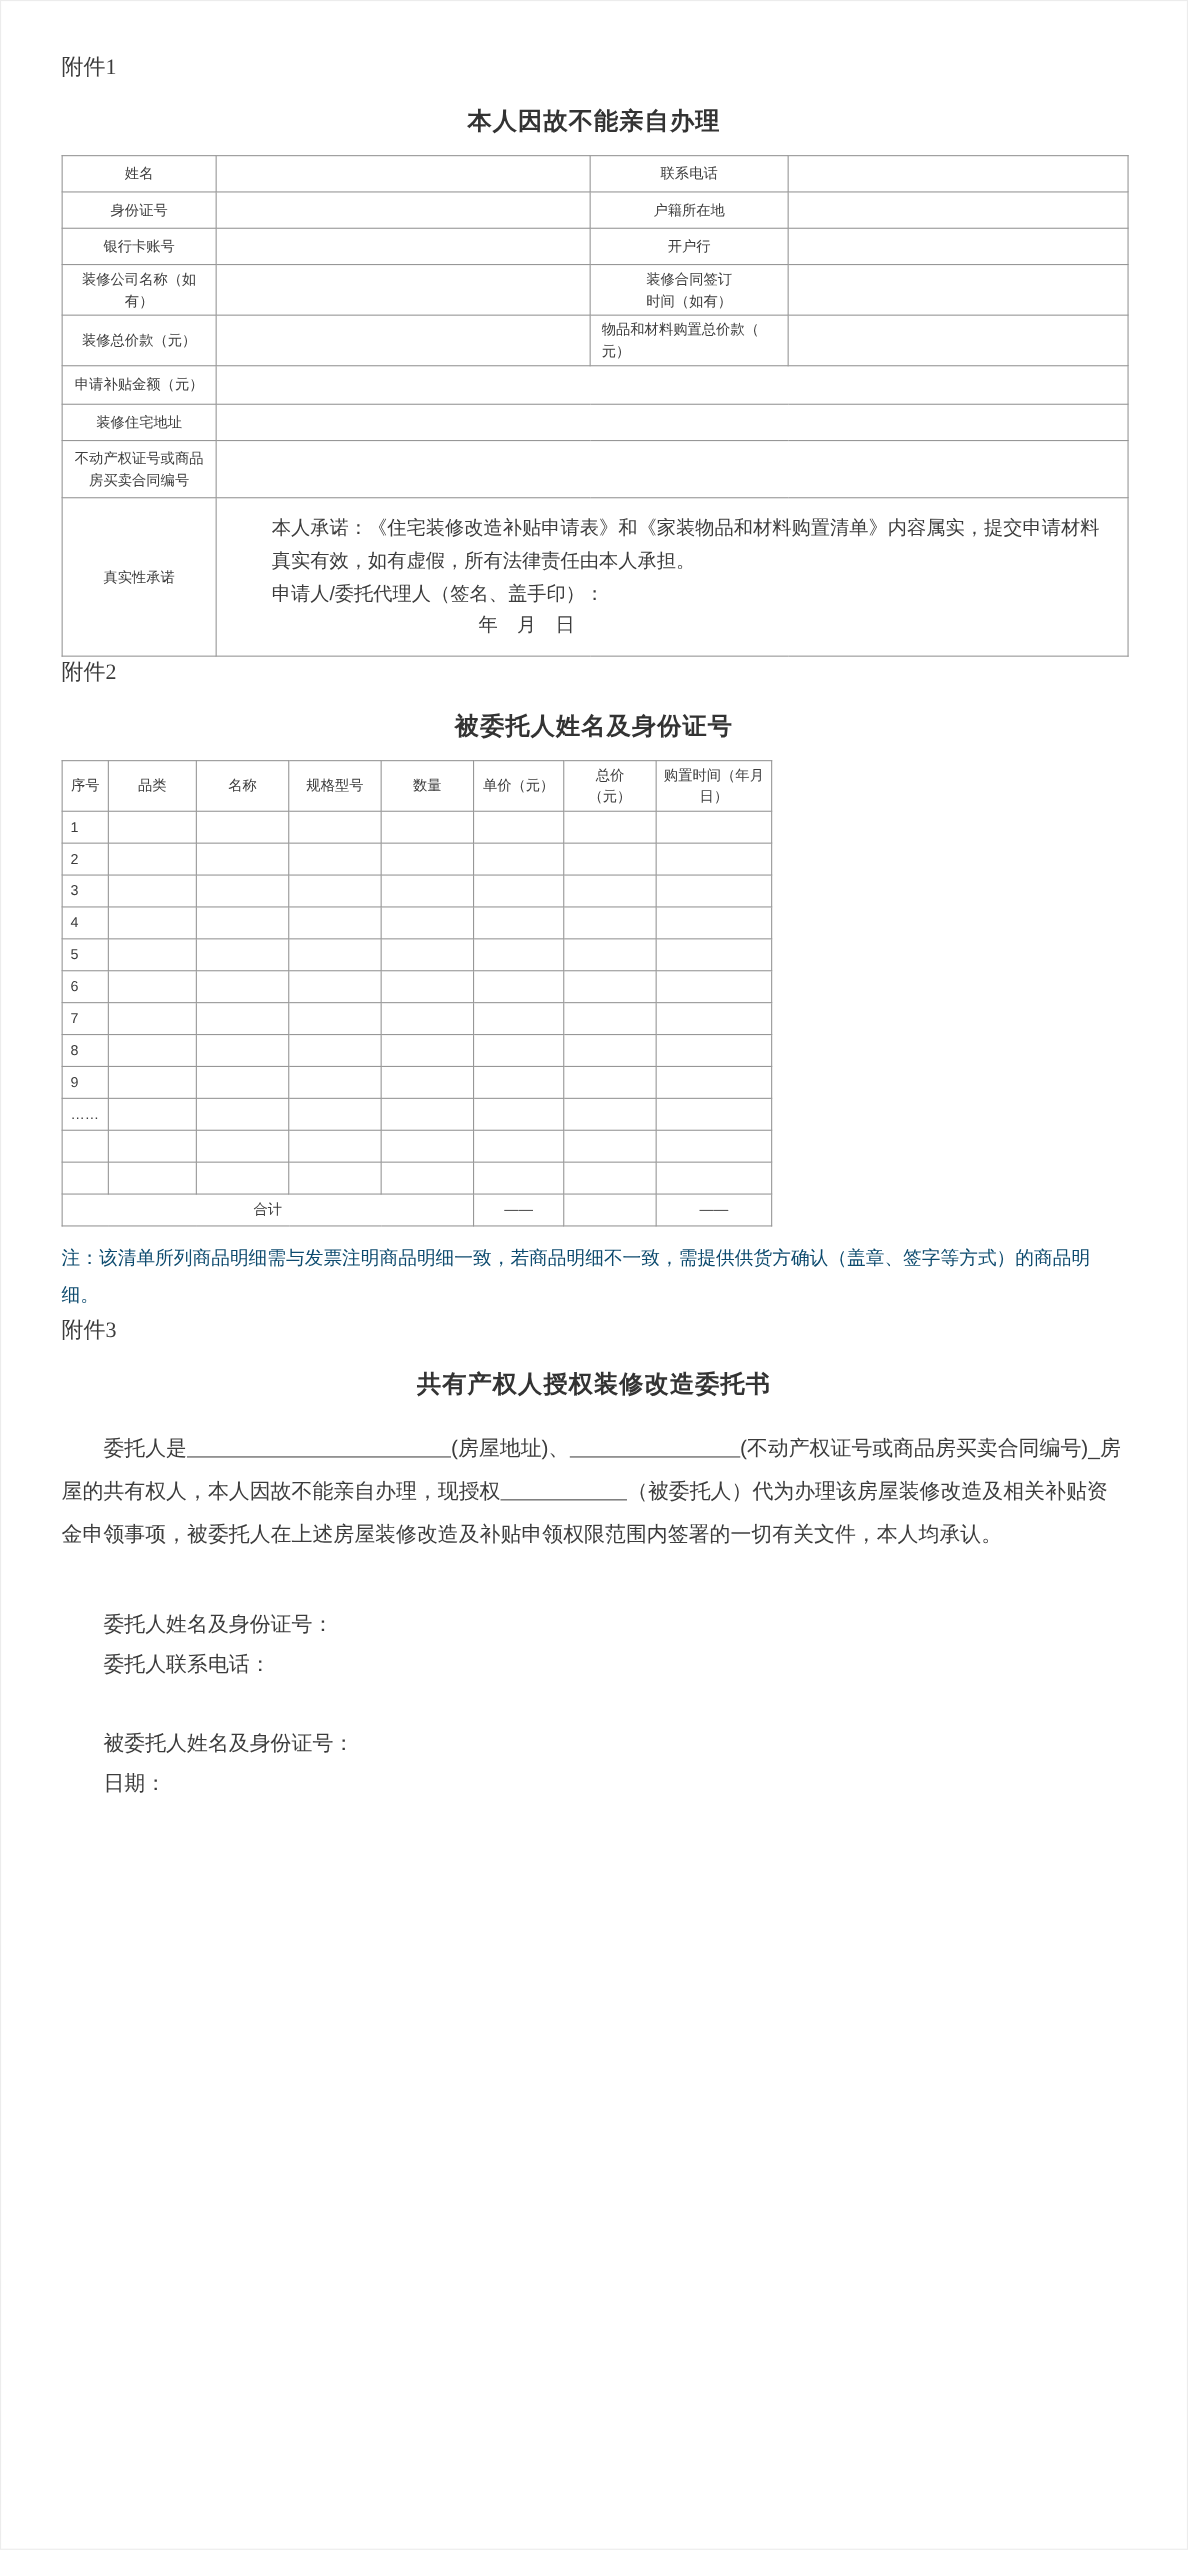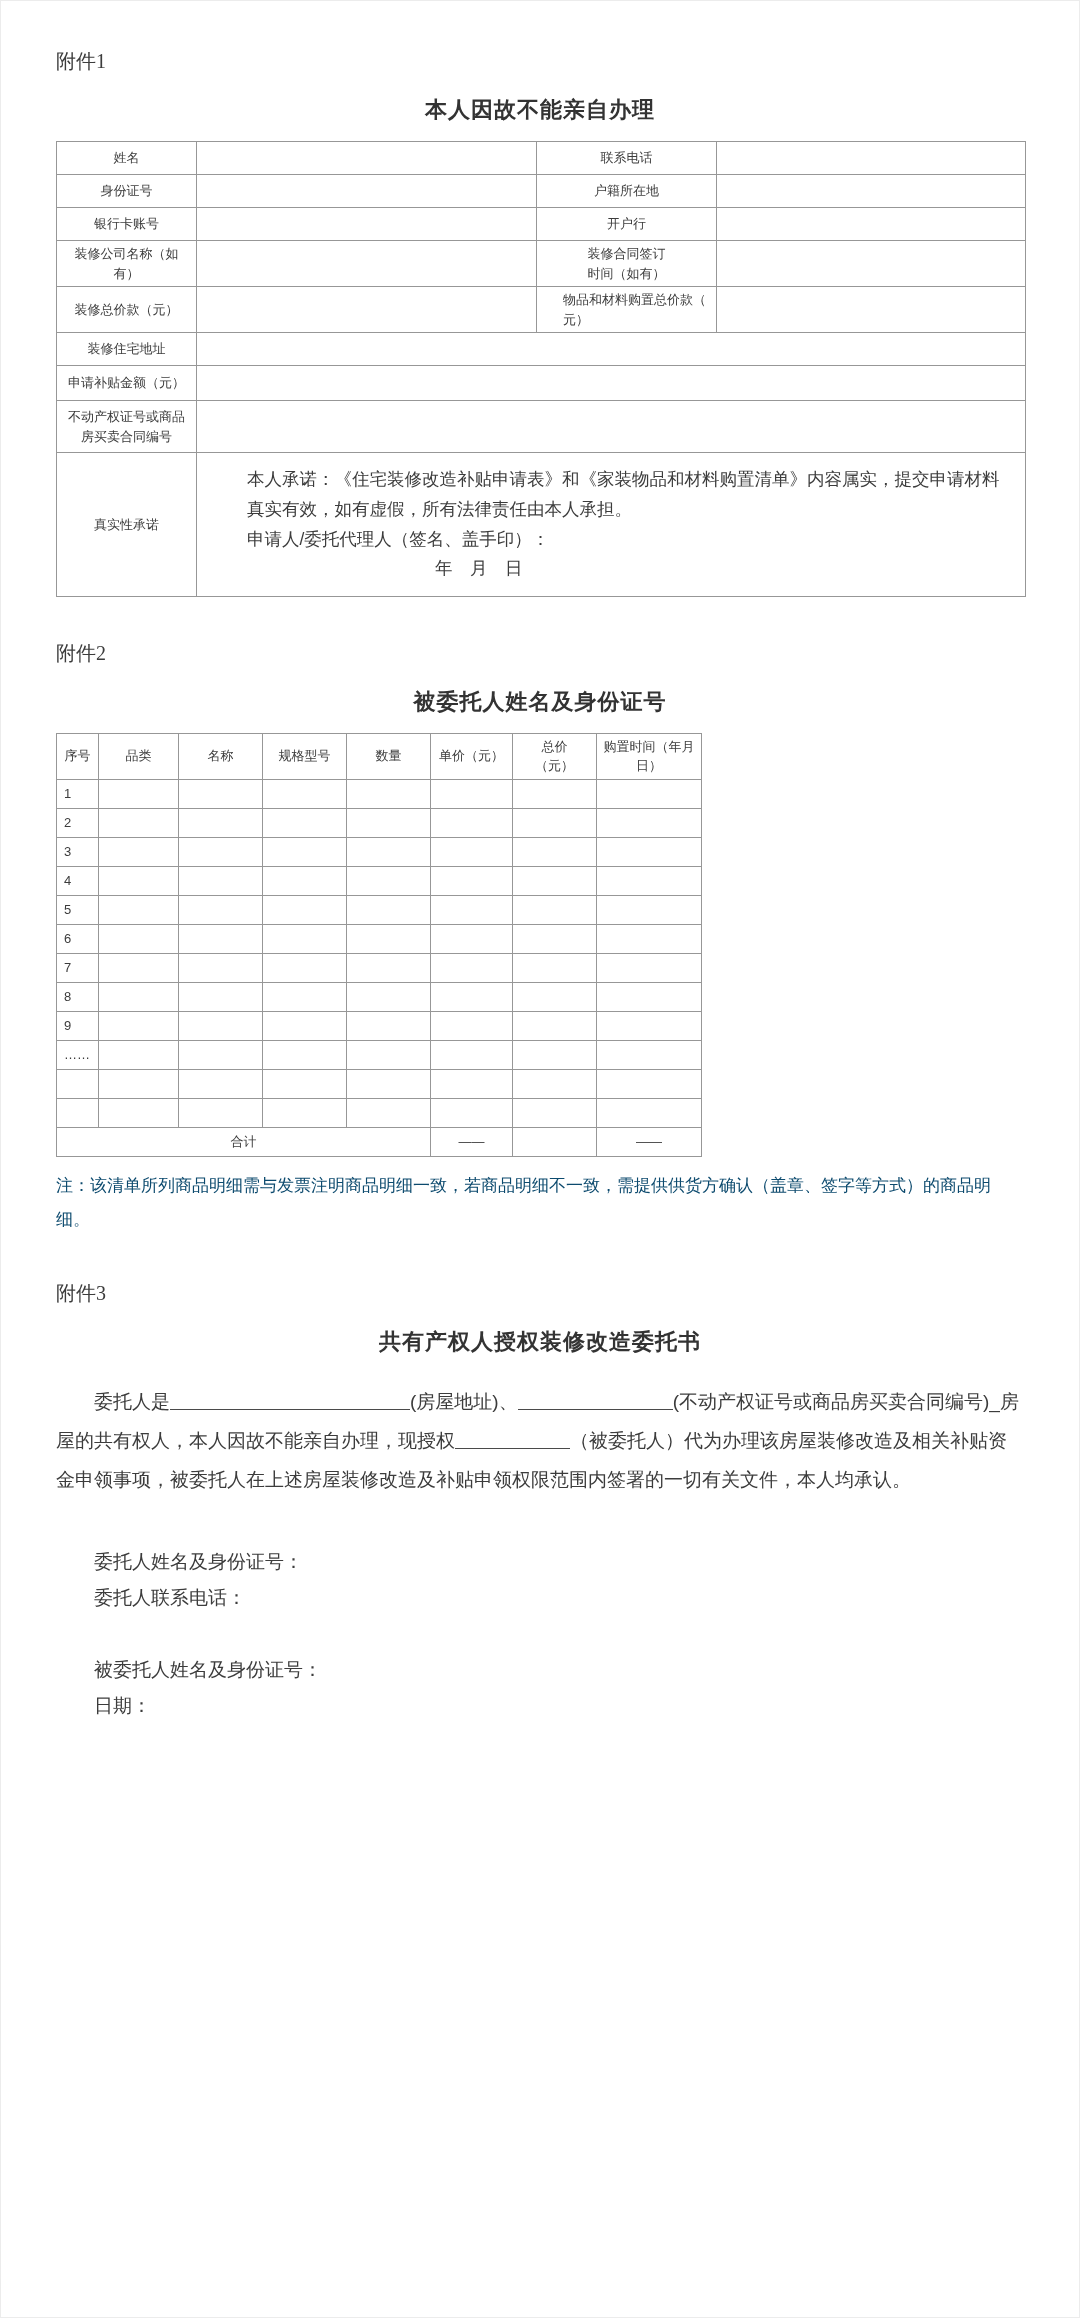--- a/index.html
+++ b/index.html
@@ -30,21 +30,21 @@
 
   
   .t1 { width: 970px; table-layout: fixed; }
   .t1 td {
     font-size: 13px;
     line-height: 1.5;
     text-align: center;
     padding: 3px 5px;
   }
   .t1 td.lbl { white-space: pre-line; }
-  .t1 td.ta-left { text-align: left; padding-left: 26px; }
+  .t1 td.ta-left { text-align: left; padding-left: 10px; }
   .t1 td.commit {
     text-align: left;
     font-size: 17.5px;
     line-height: 1.7;
     padding: 12px 24px 12px 50px;
   }
   .commit .sign-date { padding-left: 188px; }
 
   
   .t2 { width: 645px; table-layout: fixed; }
@@ -59,21 +59,21 @@
   .t2 .total-row td { height: 29px; }
 
   .note {
     font-size: 17px;
     line-height: 2.0;
     margin: 12px 0 0 0;
     max-width: 952px;
     color: #0c4a6e;
   }
 
-  .section-gap { margin-top: 42px; }
+  .section-gap { }
 
   
   .auth-para {
     font-size: 19px;
     line-height: 2.05;
     margin: 26px 0 0 0;
     text-indent: 38px;
     color: #3c3c3c;
   }
   .blank {
@@ -133,26 +133,26 @@
 时间（如有）</td>
         <td></td>
       </tr>
       <tr style="height:45px">
         <td class="lbl">装修总价款（元）</td>
         <td></td>
         <td class="lbl ta-left">物品和材料购置总价款（
 元）</td>
         <td></td>
       </tr>
+      <tr style="height:35px">
+        <td class="lbl">申请补贴金额（元）</td>
+        <td colspan="3"></td>
+      </tr>
       <tr style="height:33px">
         <td class="lbl">装修住宅地址</td>
-        <td colspan="3"></td>
-      </tr>
-      <tr style="height:35px">
-        <td class="lbl">申请补贴金额（元）</td>
         <td colspan="3"></td>
       </tr>
       <tr style="height:52px">
         <td class="lbl">不动产权证号或商品房买卖合同编号</td>
         <td colspan="3"></td>
       </tr>
       <tr style="height:126px">
         <td class="lbl">真实性承诺</td>
         <td colspan="3" class="commit">
           <div>本人承诺：《住宅装修改造补贴申请表》和《家装物品和材料购置清单》内容属实，提交申请材料真实有效，如有虚假，所有法律责任由本人承担。</div>

